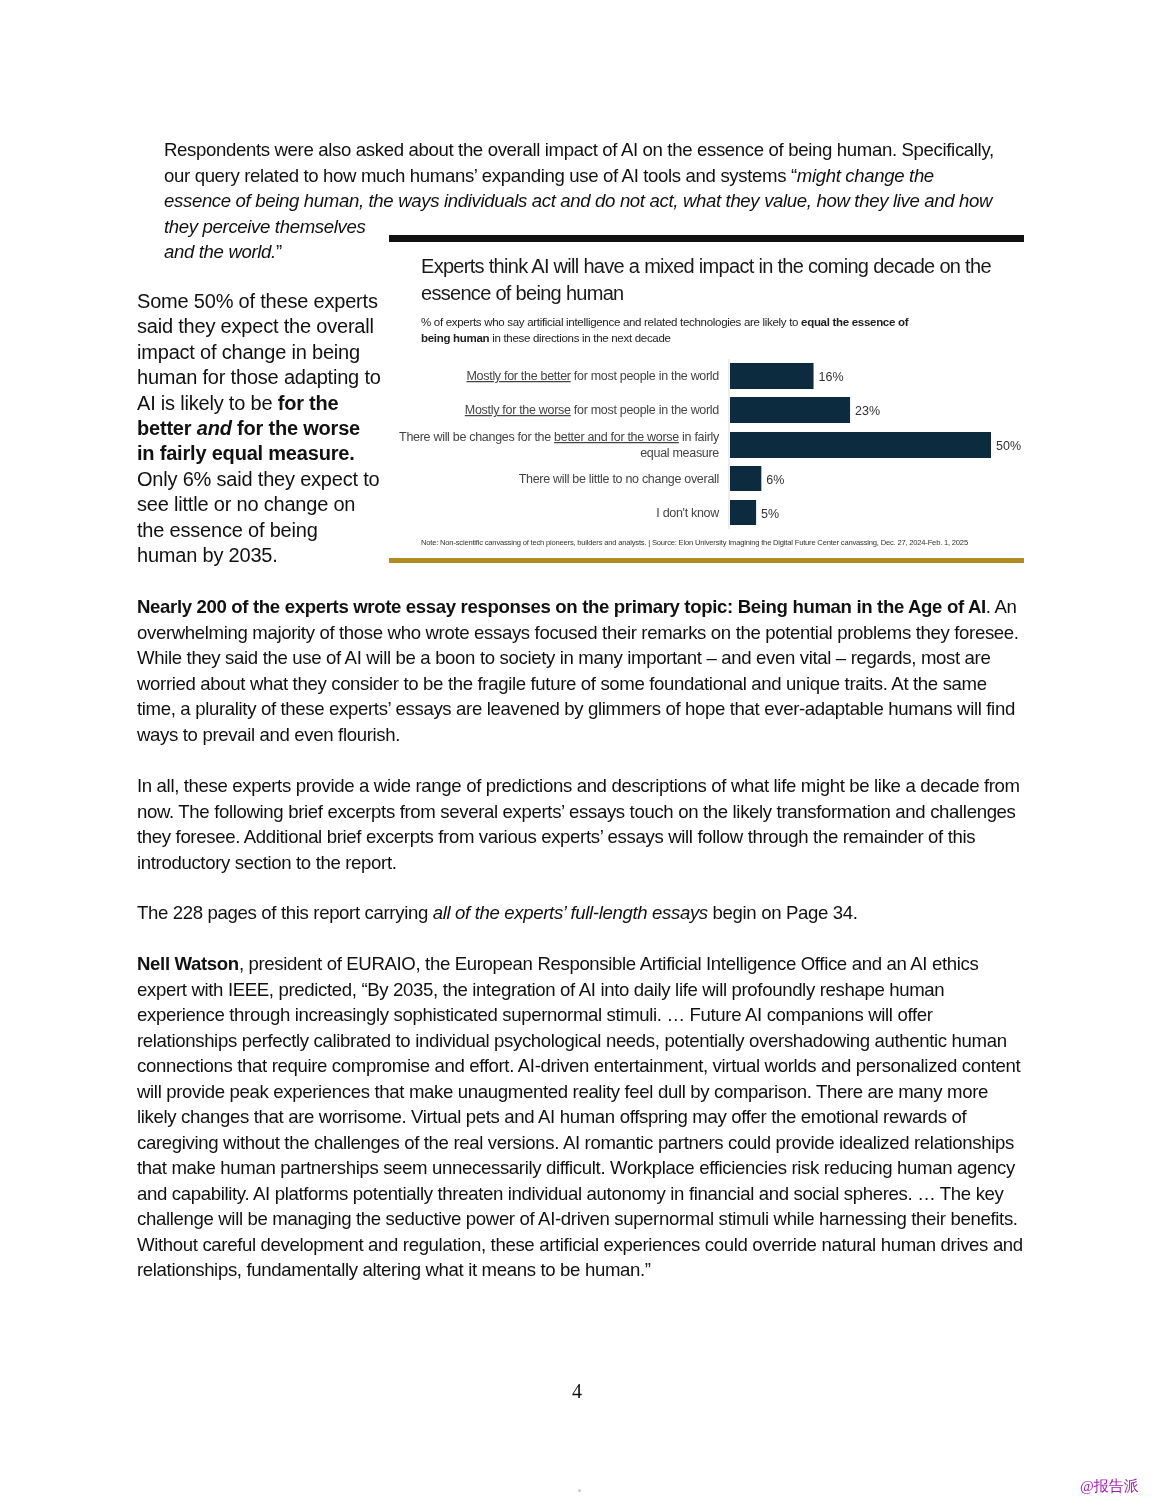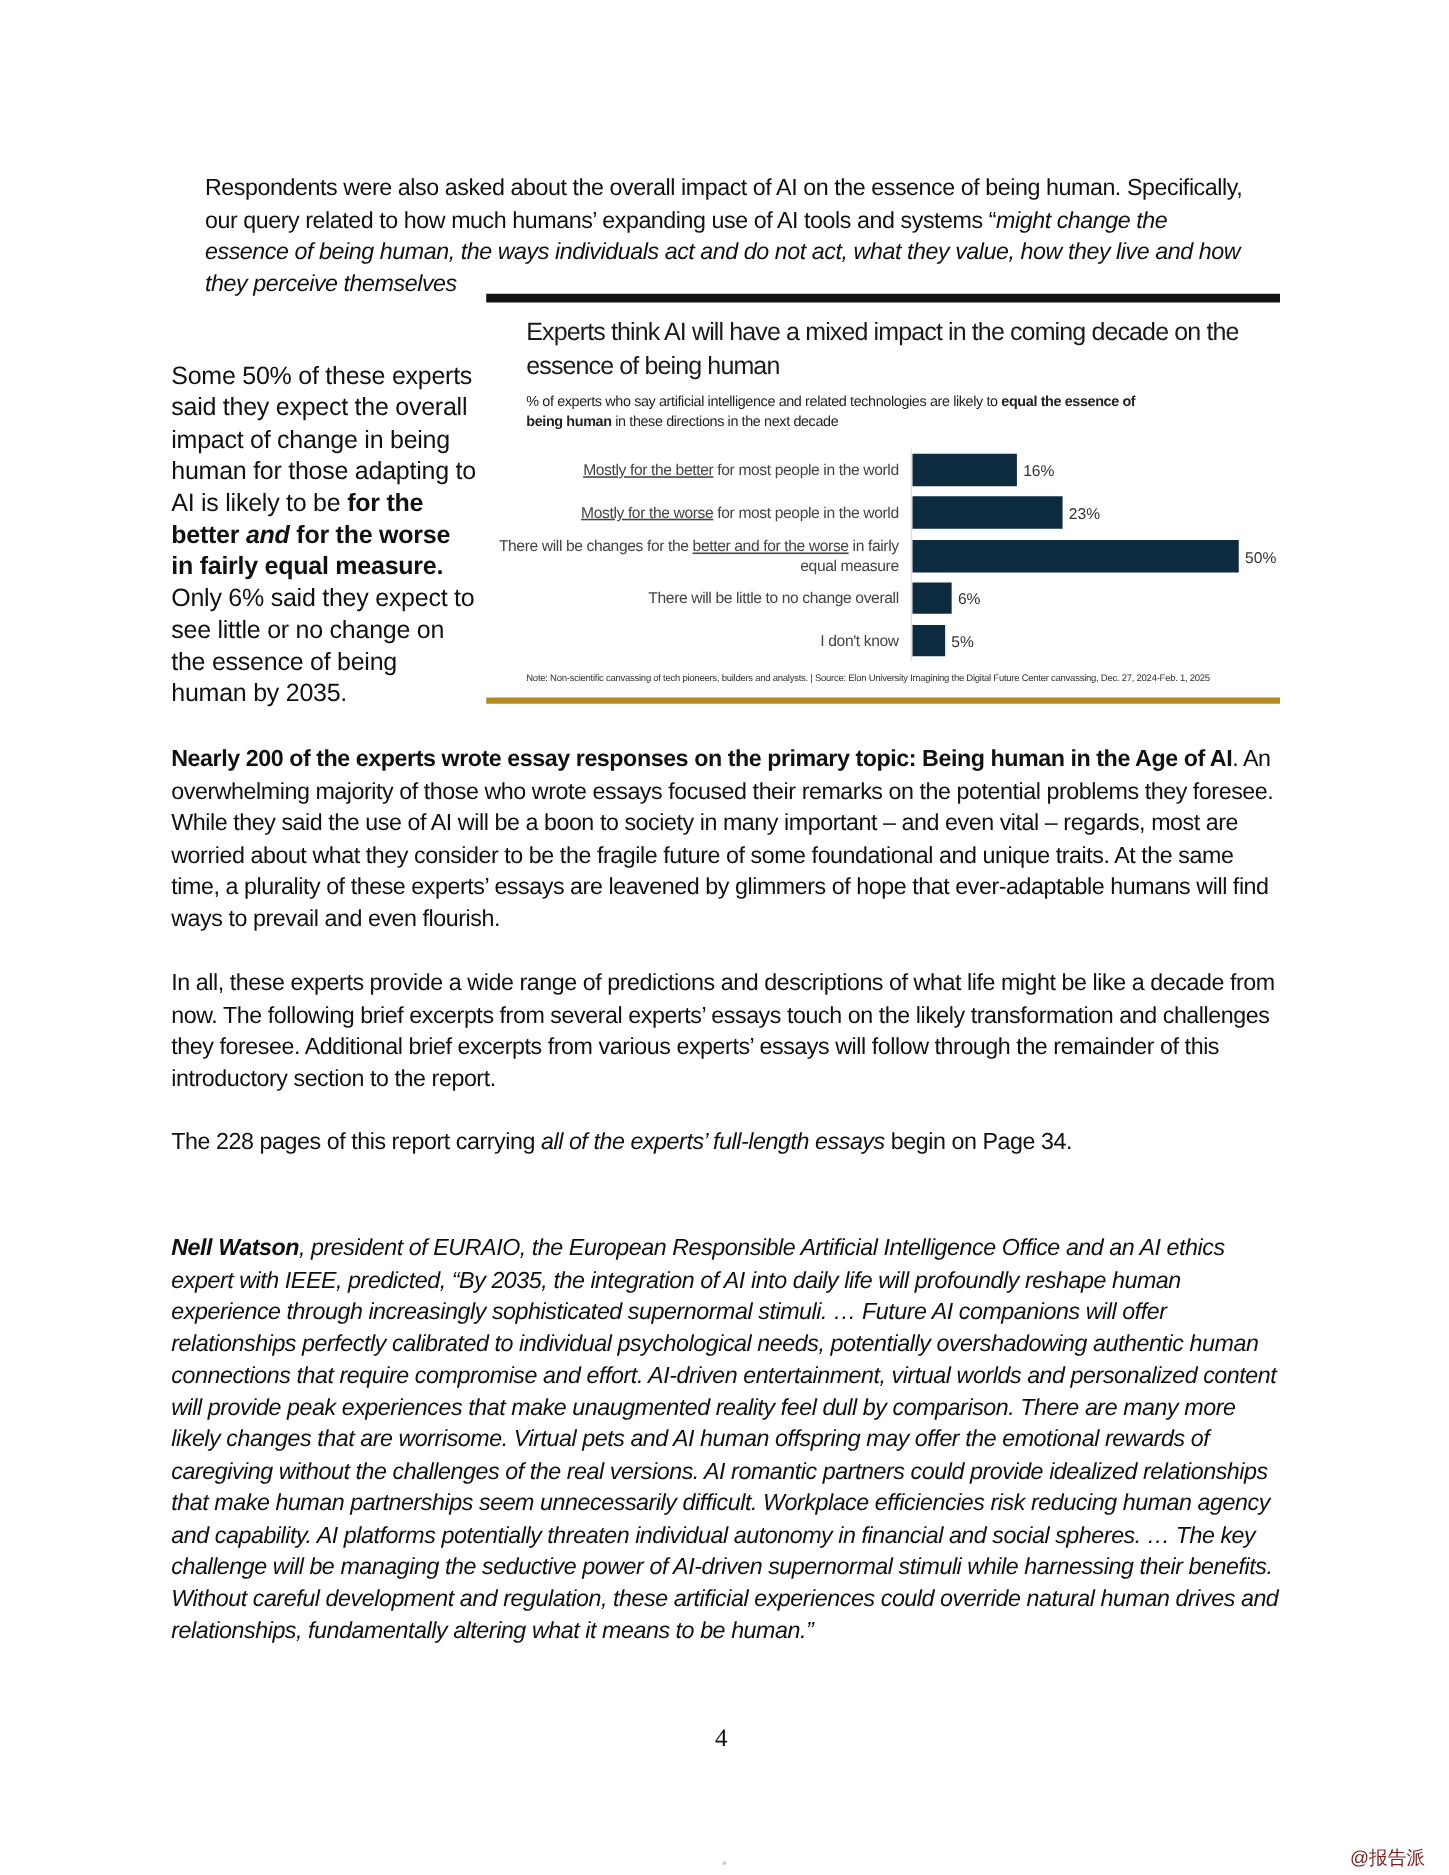--- a/index.html
+++ b/index.html
@@ -20,31 +20,32 @@
                   font-weight: normal; color: #1a1a1a; letter-spacing: -0.7px; }
   #chart .subtitle { position: absolute; left: 32px; top: 79px; width: 580px; font-size: 11.5px; line-height: 16px;
                      color: #222; letter-spacing: -0.3px; }
   #chart .note { position: absolute; left: 32px; top: 303px; width: 600px; font-size: 7.6px; color: #333;
                  letter-spacing: -0.2px; white-space: nowrap; }
   #chart svg { position: absolute; left: 0; top: 0; }
   .lbl { font-family: "Liberation Sans", sans-serif; font-size: 12.5px; fill: #444; letter-spacing: -0.3px; }
   .val { font-family: "Liberation Sans", sans-serif; font-size: 12.5px; fill: #333; }
 
   #page-num { position: absolute; left: 572px; top: 1380px; font-family: "Liberation Serif", serif; font-size: 20px; color: #111; }
-  #watermark { position: absolute; left: 1080px; top: 1477px; font-size: 15px; color: #7f1d1d; }
+  #watermark { position: absolute; left: 1080px; top: 1477px; font-size: 15px; color: #a21caf; font-family: Liberation Serif, serif; }
   #dot { position: absolute; left: 578px; top: 1489px; width: 3px; height: 3px; border-radius: 50%; background: #ccc; }
 </style>
 </head>
 <body>
 
 <div class="text" style="top:137px;margin-left:27px;">
   <p>Respondents were also asked about the overall impact of AI on the essence of being human. Specifically,</p>
   <p><span>our query related to how much humans’ expanding use of AI tools and systems “</span><span class="i">might change the</span></p>
   <p class="i">essence of being human, the ways individuals act and do not act, what they value, how they live and how</p>
   <p class="i">they perceive themselves</p>
+  <p><span class="i">and the world.</span><span>”</span></p>
 </div>
 
 <div class="side" style="top:289px;">
   <span>Some 50% of these experts said they expect the overall impact of change in being human for those adapting to AI is likely to be </span><span class="b">for the better </span><span class="b i">and</span><span class="b"> for the worse in fairly equal measure.</span><span> Only 6% said they expect to see little or no change on the essence of being human by 2035.</span>
 </div>
 
 <div id="chart">
   <div class="topbar"></div>
   <div class="title">Experts think AI will have a mixed impact in the coming decade on the essence of being human</div>
   <div class="subtitle"><span>% of experts who say artificial intelligence and related technologies are likely to </span><b>equal the essence of</b><br><b>being human</b><span> in these directions in the next decade</span></div>
@@ -74,19 +75,19 @@
 <div class="text" style="top:594px;">
   <span class="b">Nearly 200 of the experts wrote essay responses on the primary topic: Being human in the Age of AI</span><span>. An overwhelming majority of those who wrote essays focused their remarks on the potential problems they foresee. While they said the use of AI will be a boon to society in many important – and even vital – regards, most are worried about what they consider to be the fragile future of some foundational and unique traits. At the same time, a plurality of these experts’ essays are leavened by glimmers of hope that ever-adaptable humans will find ways to prevail and even flourish.</span>
 </div>
 
 <div class="text" style="top:773px;">In all, these experts provide a wide range of predictions and descriptions of what life might be like a decade from now. The following brief excerpts from several experts’ essays touch on the likely transformation and challenges they foresee. Additional brief excerpts from various experts’ essays will follow through the remainder of this introductory section to the report.</div>
 
 <div class="text" style="top:900px;">
   <span>The 228 pages of this report carrying </span><span class="i">all of the experts’ full-length essays</span><span> begin on Page 34.</span>
 </div>
 
-<div class="text" style="top:985px;font-style:italic;">
+<div class="text" style="top:951px;">
   <span class="b">Nell Watson</span><span>, president of EURAIO, the European Responsible Artificial Intelligence Office and an AI ethics expert with IEEE, predicted, “By 2035, the integration of AI into daily life will profoundly reshape human experience through increasingly sophisticated supernormal stimuli. … Future AI companions will offer relationships perfectly calibrated to individual psychological needs, potentially overshadowing authentic human connections that require compromise and effort. AI-driven entertainment, virtual worlds and personalized content will provide peak experiences that make unaugmented reality feel dull by comparison. There are many more likely changes that are worrisome. Virtual pets and AI human offspring may offer the emotional rewards of caregiving without the challenges of the real versions. AI romantic partners could provide idealized relationships that make human partnerships seem unnecessarily difficult. Workplace efficiencies risk reducing human agency and capability. AI platforms potentially threaten individual autonomy in financial and social spheres. … The key challenge will be managing the seductive power of AI-driven supernormal stimuli while harnessing their benefits. Without careful development and regulation, these artificial experiences could override natural human drives and relationships, fundamentally altering what it means to be human.”</span>
 </div>
 
 <div id="page-num">4</div>
 <div id="dot"></div>
 <div id="watermark">@报告派</div>
 
 </body></html>

